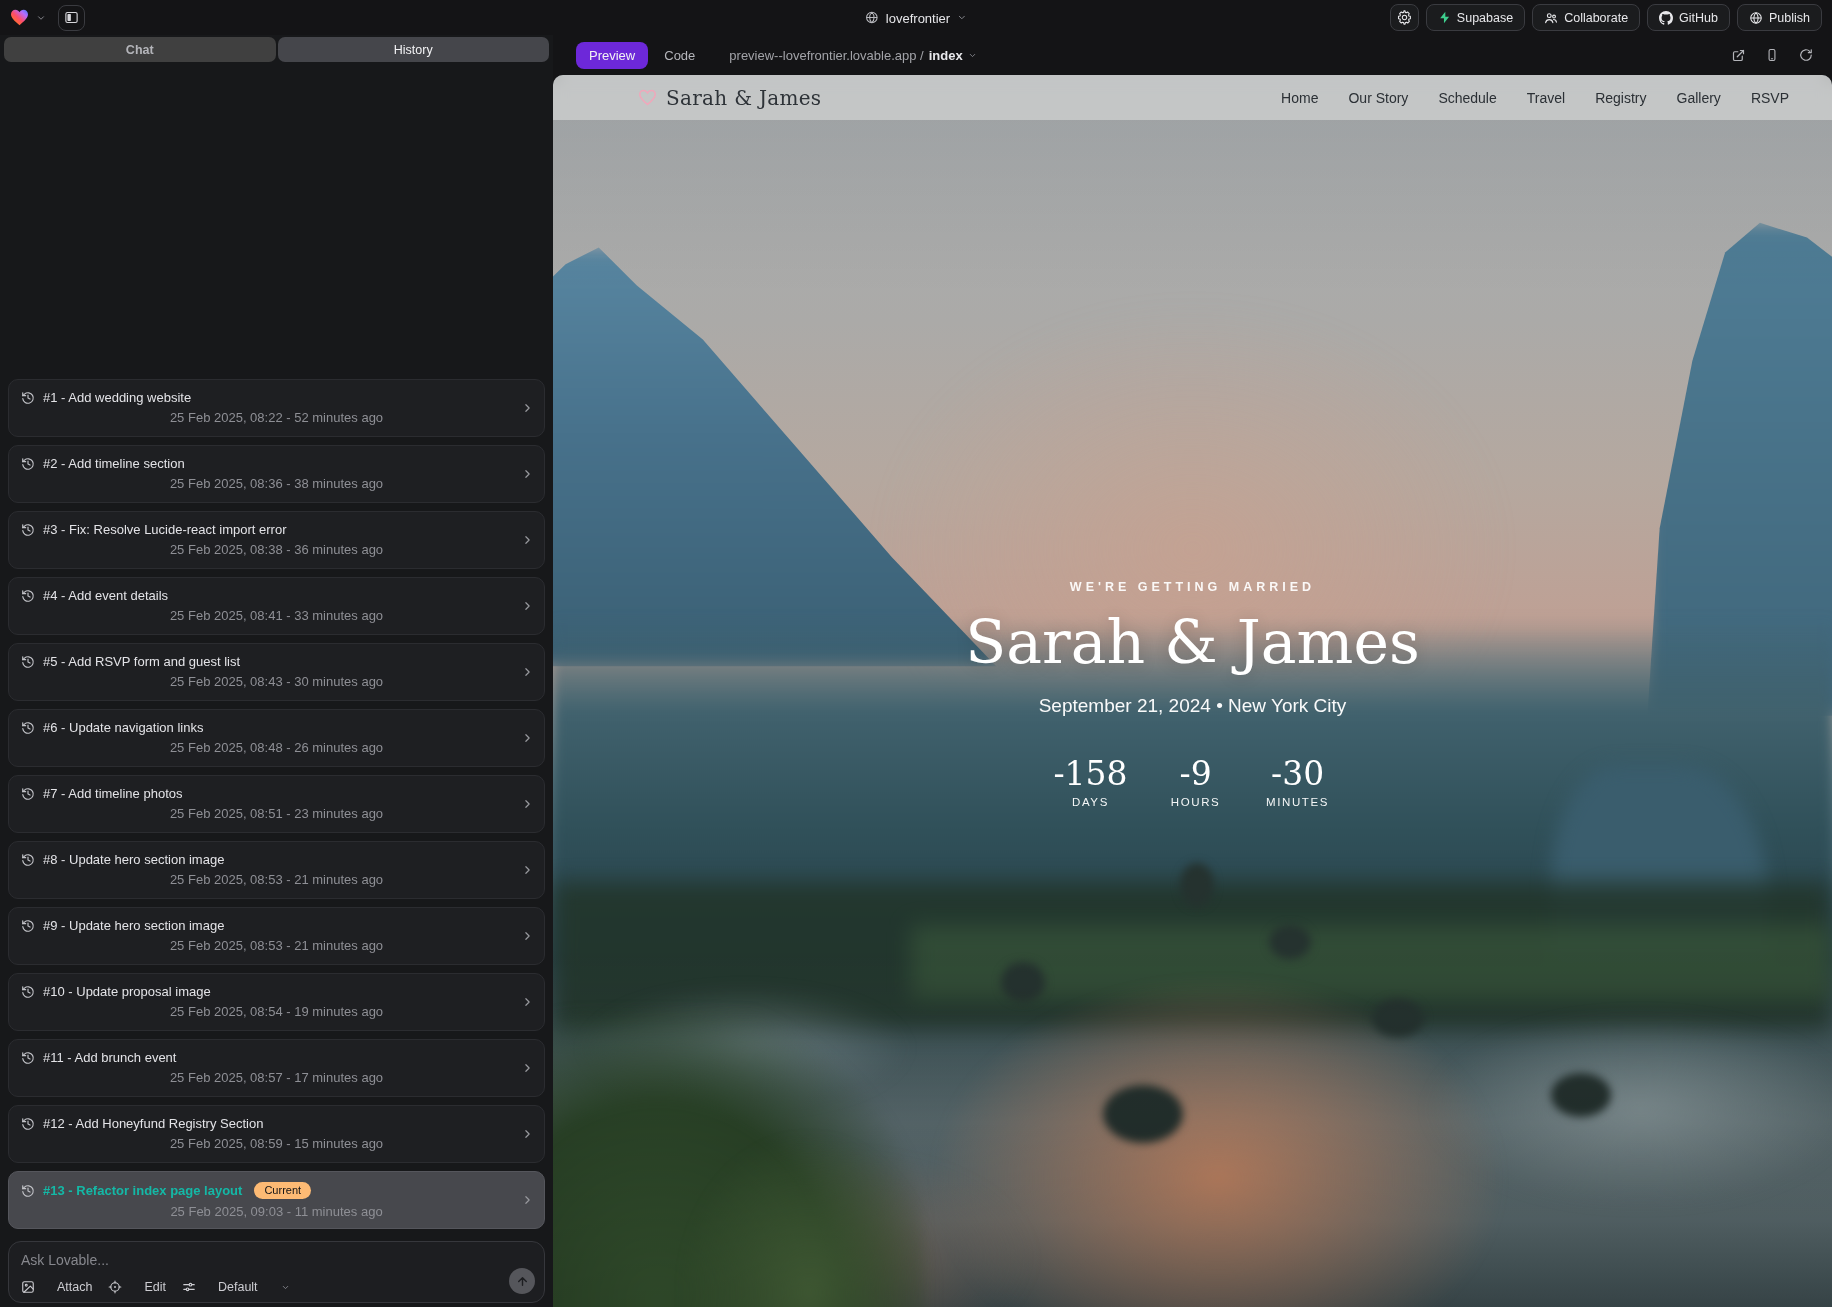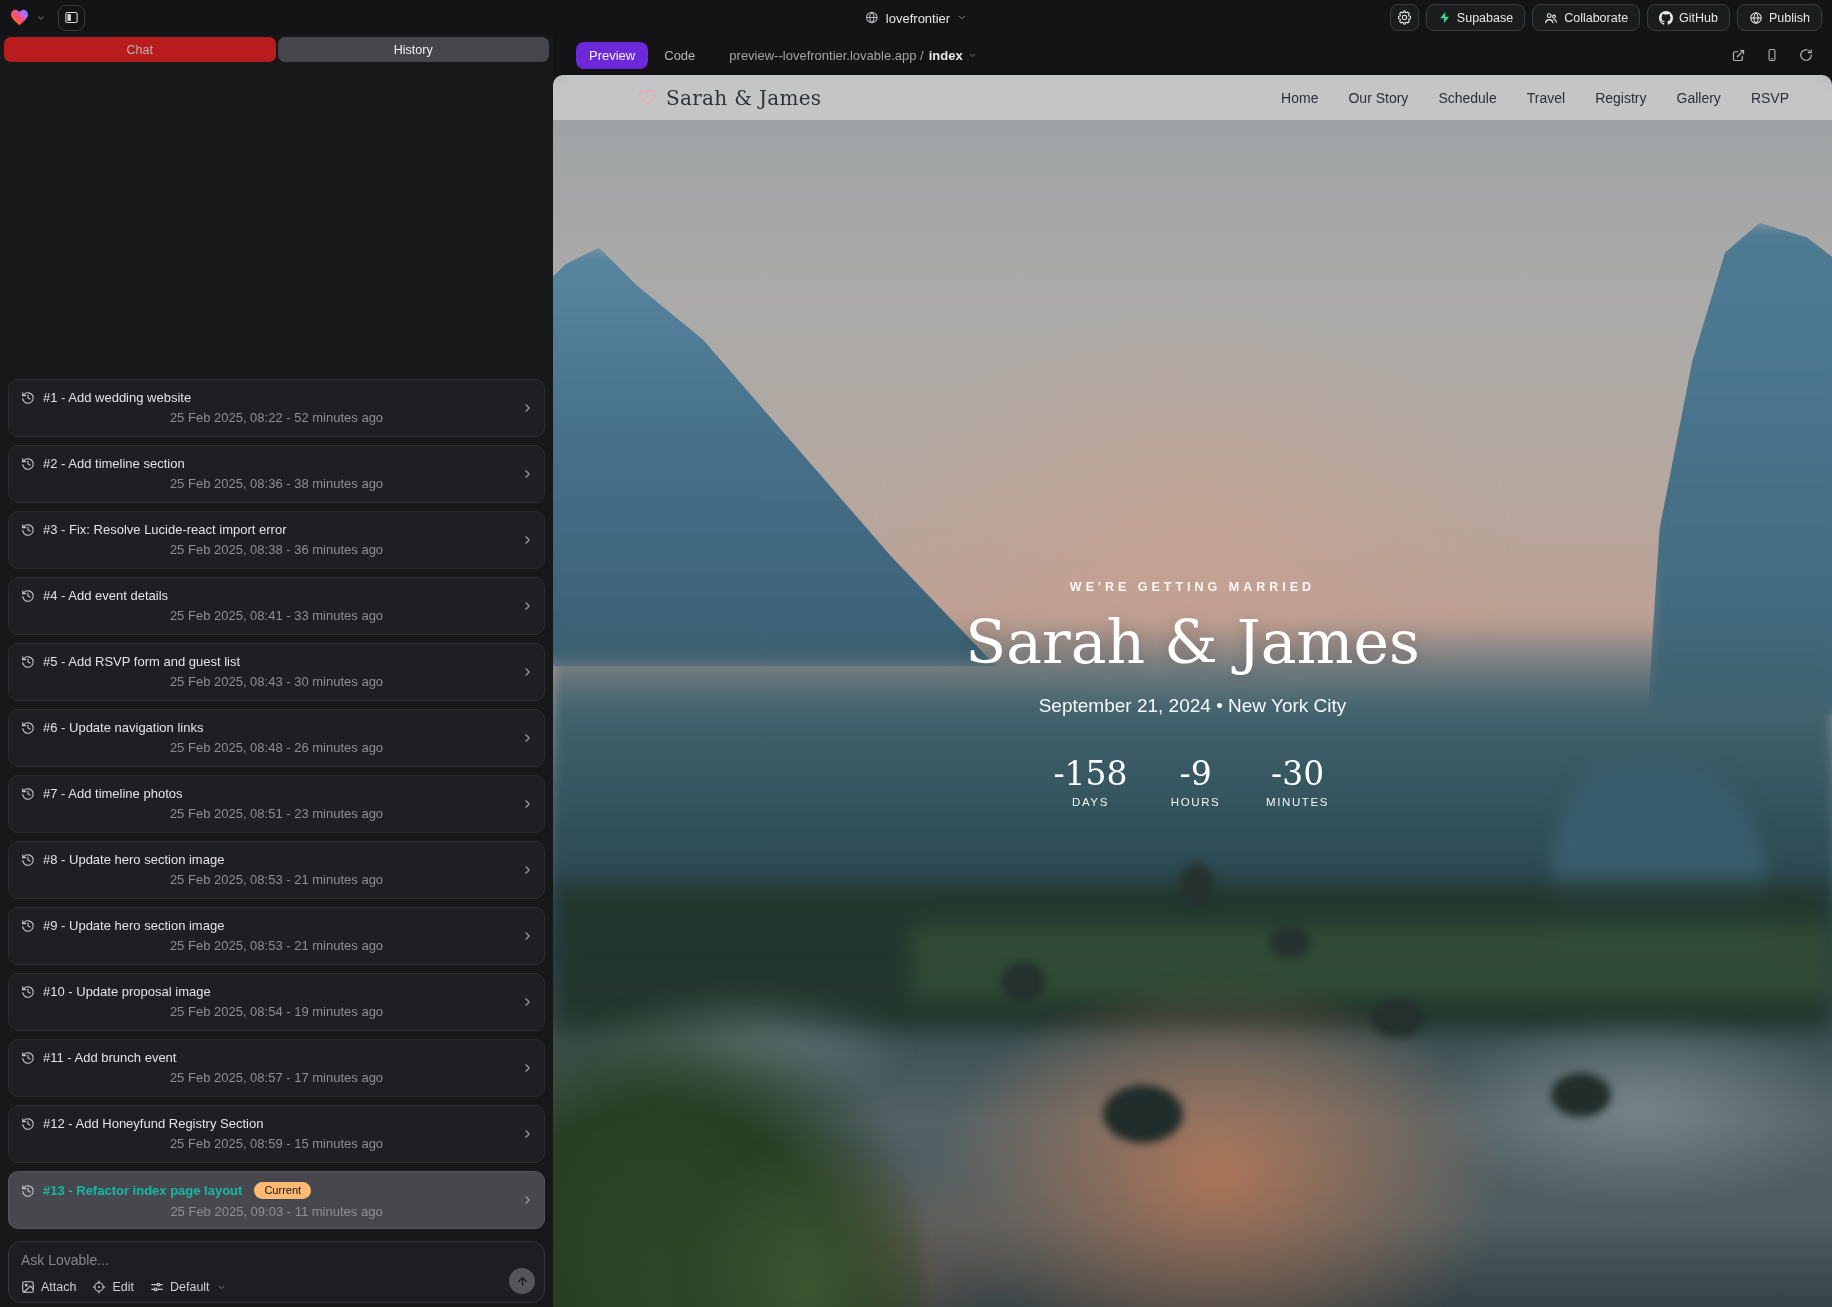--- a/index.html
+++ b/index.html
@@ -38,41 +38,41 @@
   .gear-btn{width:29px;padding:0;justify-content:center;}
 
   
   .main{flex:1;display:flex;min-height:0;}
 
   
   .sidebar{width:553px;flex:0 0 553px;background:var(--sidebar);display:flex;flex-direction:column;padding:2px 4px 4px 4px;min-height:0;}
   .tabs{display:flex;gap:2px;flex:0 0 25px;}
   .tab{flex:1;border:none;border-radius:7px;font-size:12.5px;display:flex;align-items:center;justify-content:center;
     cursor:pointer;font-family:inherit;}
-  .tab-chat{background:#b91c1c;color:#b4b5ba;}
+  .tab-chat{background:#404040;color:#b4b5ba;font-weight:bold;}
   .tab-history{background:#45464b;color:#f3f3f5;}
   .sidebar-scroll{flex:1;display:flex;flex-direction:column;justify-content:flex-end;gap:8px;min-height:0;padding:8px 4px 10px 4px;}
   .hist-card{position:relative;height:58px;flex:0 0 58px;border-radius:10px;background:var(--card);
     border:1px solid var(--card-border);padding:10px 34px 10px 12px;cursor:pointer;}
   .hist-card.current{background:var(--selected);border-color:var(--selected-border);}
   .hist-row{display:flex;align-items:center;gap:8px;}
   .hist-icon{color:#c2c3c8;display:flex;flex:0 0 auto;}
   .hist-title{font-size:13px;color:#e3e3e7;font-weight:500;white-space:nowrap;}
   .hist-card.current .hist-title{color:#14b8a6;font-weight:600;}
   .badge-current{background:#fdba74;color:#141416;font-size:11px;font-weight:400;border-radius:999px;
     padding:3px 10px;margin-left:4px;line-height:1;}
   .hist-time{font-size:13px;color:var(--txt-mute);margin:5px 0 0 22px;white-space:nowrap;text-align:center;}
   .hist-chev{position:absolute;right:10px;top:50%;transform:translateY(-50%);color:#97989d;display:flex;}
 
   
   .composer{flex:0 0 62px;height:62px;border:1px solid #36373c;border-radius:13px;background:#1d1e21;
     margin:2px 4px 0 4px;padding:10px 12px 8px 12px;display:flex;flex-direction:column;justify-content:space-between;position:relative;}
   .composer-ph{font-size:14px;color:#86878d;cursor:text;}
   .composer-row{display:flex;align-items:center;gap:16px;}
-  .comp-btn{display:flex;align-items:center;gap:6px;background:none;border:none;color:#cdcdd2;
+  .comp-btn{display:flex;align-items:center;gap:22px;background:none;border:none;color:#cdcdd2;
     font-size:12.5px;font-family:inherit;cursor:pointer;padding:0;}
   .comp-btn .chev{margin-left:1px;}
   .send-btn{position:absolute;right:9px;bottom:8px;width:26px;height:26px;border-radius:50%;border:none;
     background:#55565b;color:#1d1e21;display:flex;align-items:center;justify-content:center;cursor:pointer;}
 
   
   .preview-pane{flex:1;display:flex;flex-direction:column;min-width:0;background:var(--window);}
   .preview-toolbar{height:40px;flex:0 0 40px;display:flex;align-items:center;padding:0 14px 0 23px;gap:4px;}
   .pv-pill{height:27px;padding:0 13px;border-radius:8px;background:#6d28d9;border:none;color:#f2f2f4;
     font-size:13px;font-family:inherit;cursor:pointer;}

